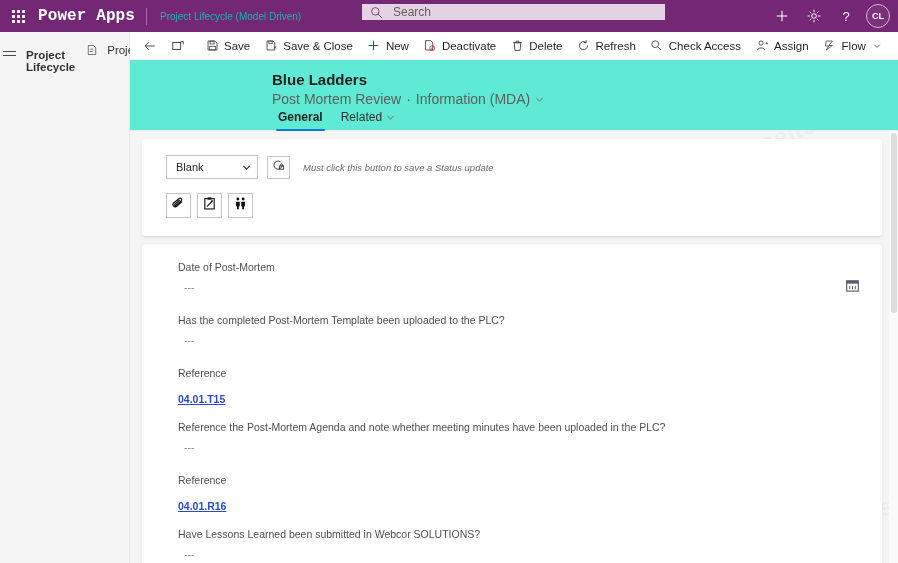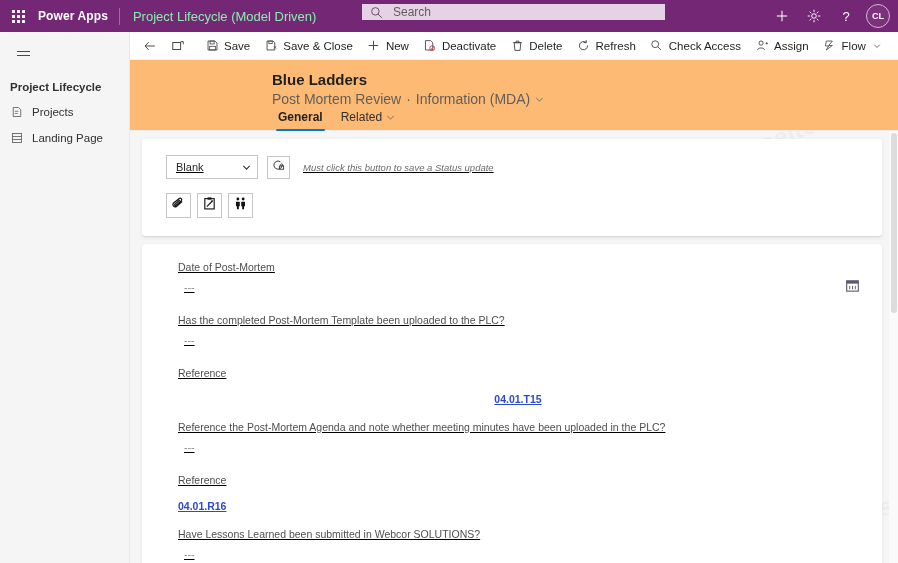--- a/index.html
+++ b/index.html
@@ -31,29 +31,30 @@
     cursor: pointer;
   }
   .waffle-grid {
     display: grid;
     grid-template-columns: repeat(3, 3px);
     grid-template-rows: repeat(3, 3px);
     gap: 2px;
   }
   .waffle-grid i { background: #ffffff; border-radius: 0.5px; display:block; width:3px; height:3px; }
   .brand {
-    color: #ffffff; font-size: 12px; font-weight: bold;
+    color: #ffffff; font-size: 16px; font-weight: bold;
     padding: 0 11px 0 2px; letter-spacing: 0.1px;
     white-space: nowrap;
+    font-family: Liberation Mono, monospace;
   }
   .brand-sep {
     width: 1px; height: 17px; background: #a468a4;
   }
   .app-name {
-    color: #86efac; font-size: 13px; padding-left: 13px;
+    color: #14b8a6; font-size: 10px; padding-left: 13px;
     white-space: nowrap; font-weight: normal;
   }
   .search-wrap {
     position: absolute; left: 362px; top: 4px;
     width: 303px; height: 16px;
     background: #e5d3e5;
     display: flex; align-items: center;
     padding: 0 8px;
   }
   .search-icon { flex: 0 0 14px; margin-right: 7px; display:flex; align-items:center; }
@@ -82,21 +83,21 @@
   }
 
   
   .body-split { flex: 1 1 auto; display: flex; min-height: 0; }
 
   
   .sidebar {
     width: 130px; flex: 0 0 130px;
     background: #f5f5f5;
     border-right: 1px solid #e8e8e8;
-    display: flex; flex-direction: column;
+    display: flex; flex-direction: row;
     padding-top: 5px;
   }
   .hamburger {
     width: 40px; height: 32px;
     display: flex; flex-direction: column; justify-content: center;
     align-items: center; gap: 3px; cursor: pointer; margin-left: 3px;
   }
   .hamburger i { width: 13px; height: 1px; background: #4a4a4a; display: block; }
   .side-title {
     font-size: 11.5px; color: #323130; font-weight: bold;
@@ -129,21 +130,21 @@
   .cmd {
     display: flex; align-items: center; gap: 5px;
     height: 26px; padding: 0 7px; cursor: pointer;
     white-space: nowrap; color: #201f1e;
   }
   .cmd-ico { display: flex; align-items: center; justify-content: center; width: 14px; height: 14px; flex: 0 0 14px; }
   .cmd-sep { width: 1px; height: 17px; background: #e1dfdd; margin: 0 3px; }
   .chev { margin-left: 2px; display:flex; align-items:center; }
 
   
-  .form-head { padding: 10px 0 0 0; background: #fdba74; }
+  .form-head { padding: 10px 0 0 0; background: #5eead4; }
   .rec-title {
     font-size: 15px; font-weight: bold; color: #201f1e;
     padding-left: 142px; line-height: 19px;
   }
   .breadcrumb {
     padding-left: 142px; font-size: 14px; color: #605e5c;
     display: flex; align-items: center; gap: 5px; margin-top: 2px;
   }
   .bc-dot { color: #605e5c; }
   .bc-link { cursor: pointer; }
@@ -169,21 +170,20 @@
     padding: 8px 0 0 0;
     overflow: hidden;
     position: relative;
   }
   .card {
     background: #ffffff;
     border-radius: 3px;
     margin: 0 16px 8px 12px;
     box-shadow: 0 0.3px 0.9px rgba(0,0,0,0.07), 0 1.6px 3.6px rgba(0,0,0,0.07);
     position: relative;
-    text-decoration: underline;
   }
   .card-status { padding: 16px 24px 18px 24px; }
   .status-row { display: flex; align-items: center; gap: 9px; }
   .dropdown {
     width: 92px; height: 24px;
     border: 1px solid #c8c6c4; background: #ffffff;
     display: flex; align-items: center; justify-content: space-between;
     padding: 0 6px 0 9px; font-size: 11px; color: #201f1e;
     cursor: pointer;
   }
@@ -613,21 +613,21 @@
 
             <div class="field">
               <div class="field-label">Has the completed Post-Mortem Template been uploaded to the PLC?</div>
               <div class="field-value">---</div>
             </div>
 
             <div class="field-gap"></div>
 
             <div class="field">
               <div class="field-label">Reference</div>
-              <div style="padding-top:6px;text-align:center;">
+              <div style="padding-top:6px;">
                 <span class="field-link">04.01.T15</span>
               </div>
             </div>
 
             <div class="field-gap-sm"></div>
 
             <div class="field">
               <div class="field-label">Reference the Post-Mortem Agenda and note whether meeting minutes have been uploaded in the PLC?</div>
               <div class="field-value">---</div>
             </div>

